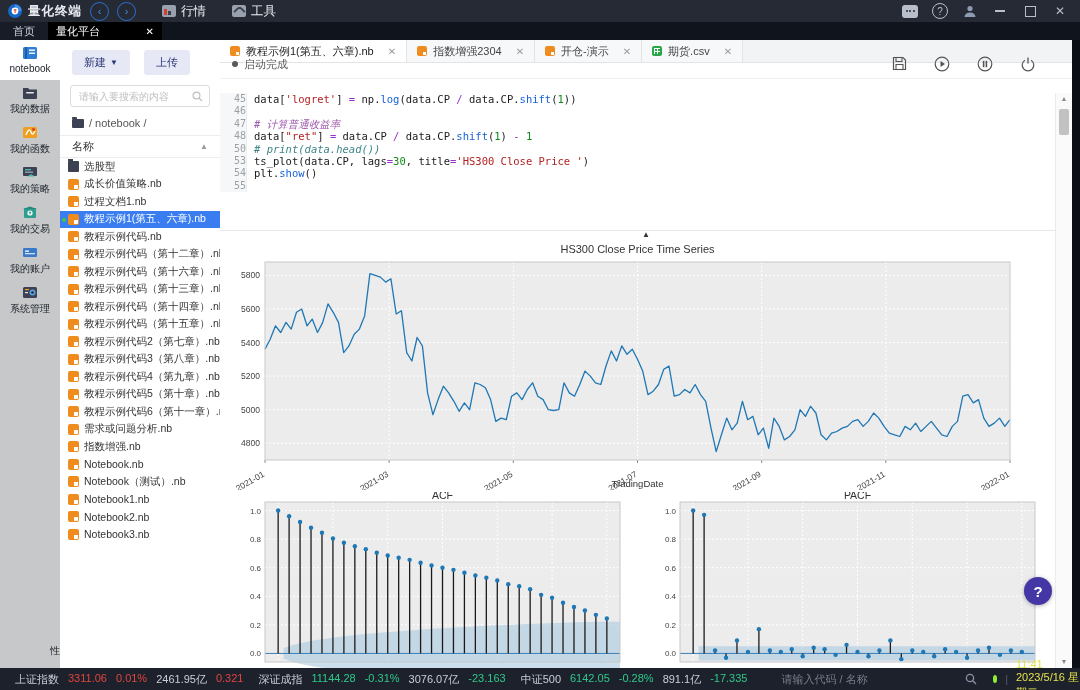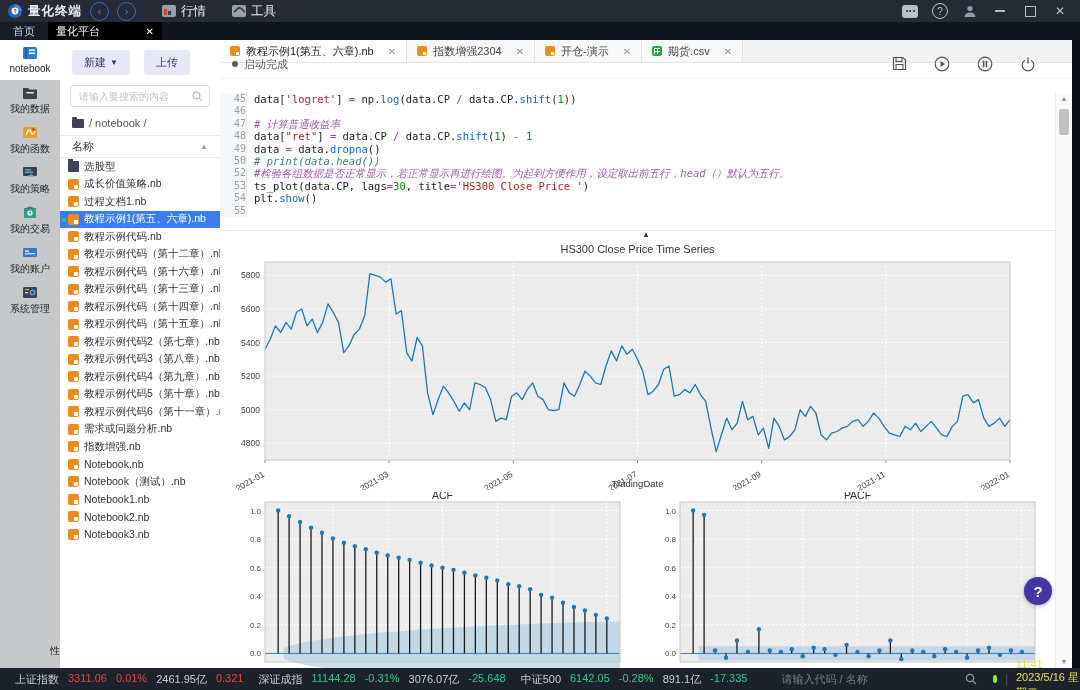--- a/index.html
+++ b/index.html
@@ -417,23 +417,21 @@
             </svg>
           </span>
       </div>
     </div>
 
     <div class="editor">
         <div class="cl"><span class="ln">45</span><span class="cd"><span class="tk-p">data[</span><span class="tk-s">'logret'</span><span class="tk-p">] </span><span class="tk-o">=</span><span class="tk-p"> np.</span><span class="tk-f">log</span><span class="tk-p">(data.CP </span><span class="tk-o">/</span><span class="tk-p"> data.CP.</span><span class="tk-f">shift</span><span class="tk-p">(</span><span class="tk-n">1</span><span class="tk-p">))</span></span></div>
         <div class="cl"><span class="ln">46</span><span class="cd"></span></div>
         <div class="cl"><span class="ln">47</span><span class="cd"><span class="tk-cm"># 计算普通收益率</span></span></div>
         <div class="cl"><span class="ln">48</span><span class="cd"><span class="tk-p">data[</span><span class="tk-s">"ret"</span><span class="tk-p">] </span><span class="tk-o">=</span><span class="tk-p"> data.CP </span><span class="tk-o">/</span><span class="tk-p"> data.CP.</span><span class="tk-f">shift</span><span class="tk-p">(</span><span class="tk-n">1</span><span class="tk-p">) </span><span class="tk-o">-</span><span class="tk-p"> </span><span class="tk-n">1</span></span></div>
-        <div class="cl"><span class="ln">49</span><span class="cd"><span class="tk-p">data </span><span class="tk-o">=</span><span class="tk-p"> data.</span><span class="tk-f">dropna</span><span class="tk-p">()</span></span></div>
         <div class="cl"><span class="ln">50</span><span class="cd"><span class="tk-ct"># print(data.head())</span></span></div>
-        <div class="cl"><span class="ln">52</span><span class="cd"><span class="tk-cm">#检验各组数据是否正常显示，若正常显示再进行绘图。为起到方便作用，设定取出前五行，head（）默认为五行。</span></span></div>
         <div class="cl"><span class="ln">53</span><span class="cd"><span class="tk-p">ts_plot(data.CP, lags</span><span class="tk-o">=</span><span class="tk-n">30</span><span class="tk-p">, title</span><span class="tk-o">=</span><span class="tk-s">'HS300 Close Price '</span><span class="tk-p">)</span></span></div>
         <div class="cl"><span class="ln">54</span><span class="cd"><span class="tk-p">plt.</span><span class="tk-f">show</span><span class="tk-p">()</span></span></div>
         <div class="cl"><span class="ln">55</span><span class="cd"></span></div>
       </div>
     <div class="collapse-row">▲</div>
 
     <div class="outputs">
       <div class="chart" style="left:15px;top:2px;" id="chart-ts"><svg width="830" height="248" viewBox="0 0 830 248">
             <rect x="30" y="20" width="745" height="198" fill="#ececec"></rect>
             <line x1="30" y1="201.22033898305085" x2="775" y2="201.22033898305085" stroke="#ffffff" stroke-width="1" stroke-dasharray="2,2"></line>
@@ -671,21 +669,21 @@
         <span class="v-up">3311.06</span>
         <span class="v-up">0.01%</span>
         <span class="v-amt">2461.95亿</span>
         <span class="v-up">0.321</span>
       </div>
       <div class="idx-group">
         <span class="idx-name">深证成指</span>
         <span class="v-down">11144.28</span>
         <span class="v-down">-0.31%</span>
         <span class="v-amt">3076.07亿</span>
-        <span class="v-down">-25.648</span>
+        <span class="v-down">-23.163</span>
       </div>
       <div class="idx-group">
         <span class="idx-name">中证500</span>
         <span class="v-down">6142.05</span>
         <span class="v-down">-0.28%</span>
         <span class="v-amt">891.1亿</span>
         <span class="v-down">-17.335</span>
       </div>
     </div>
   <div class="sb-search">

